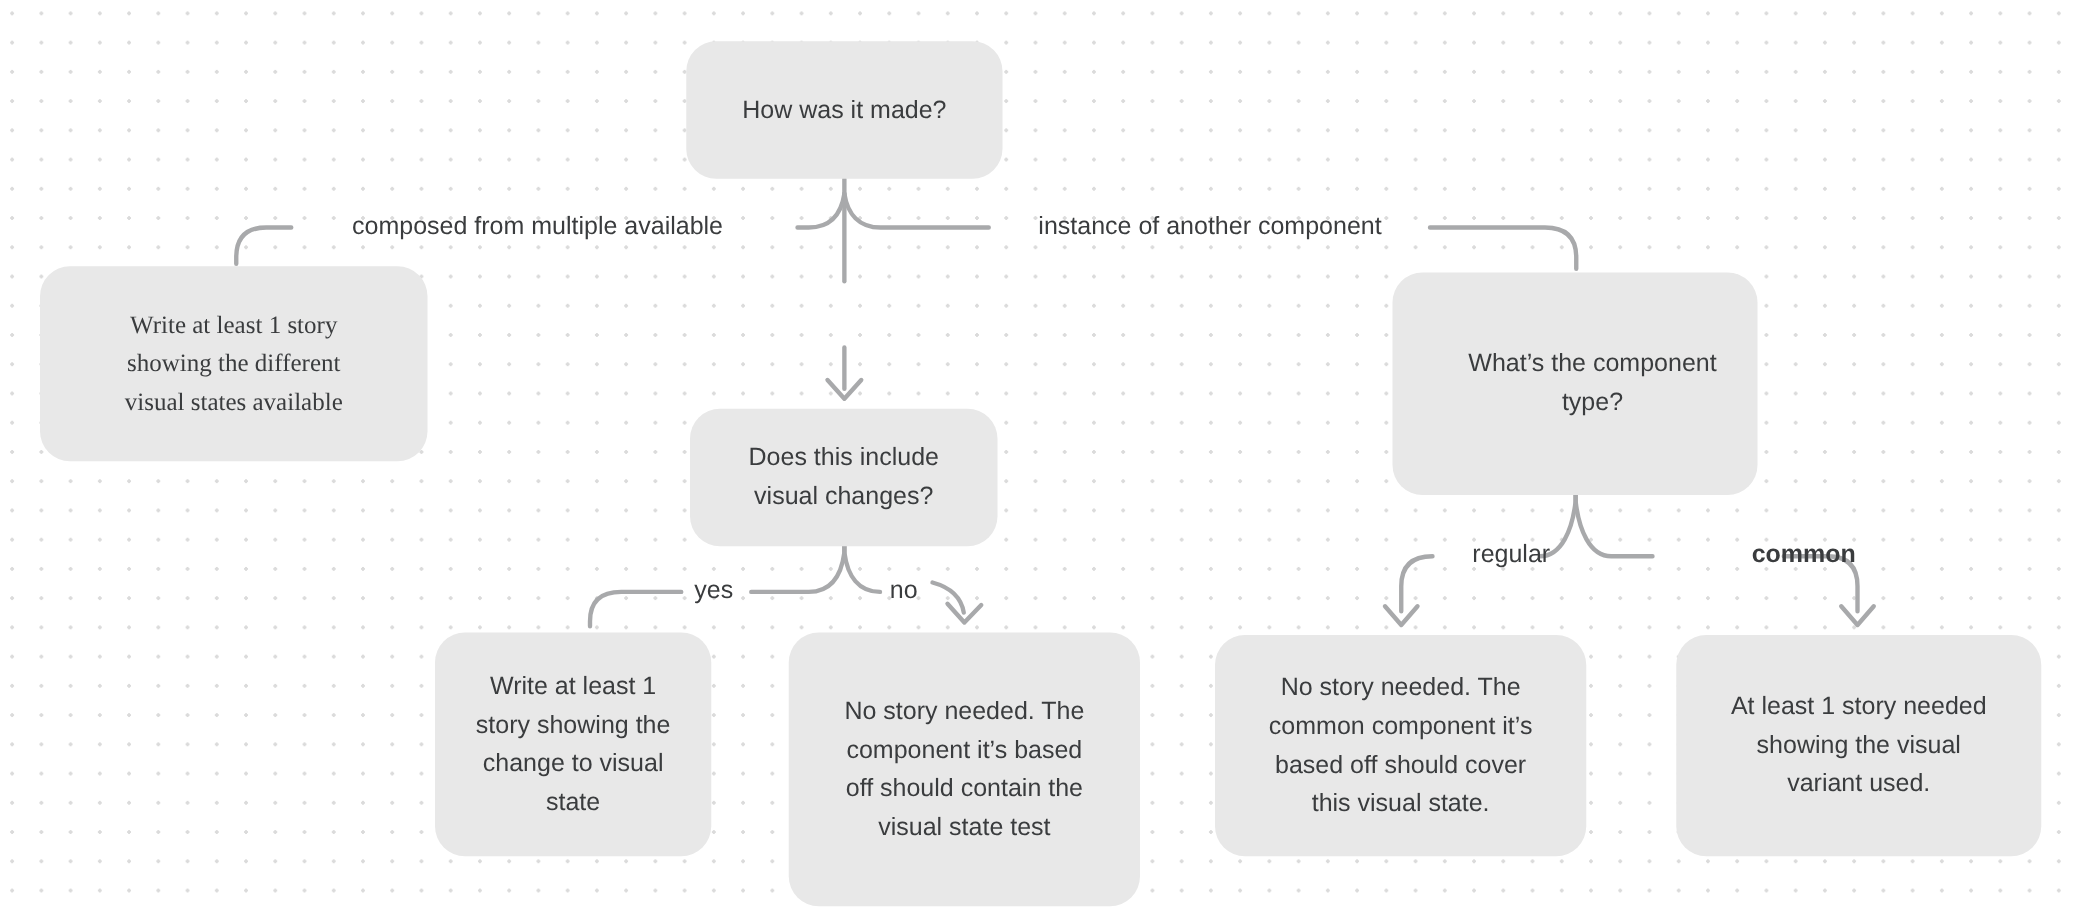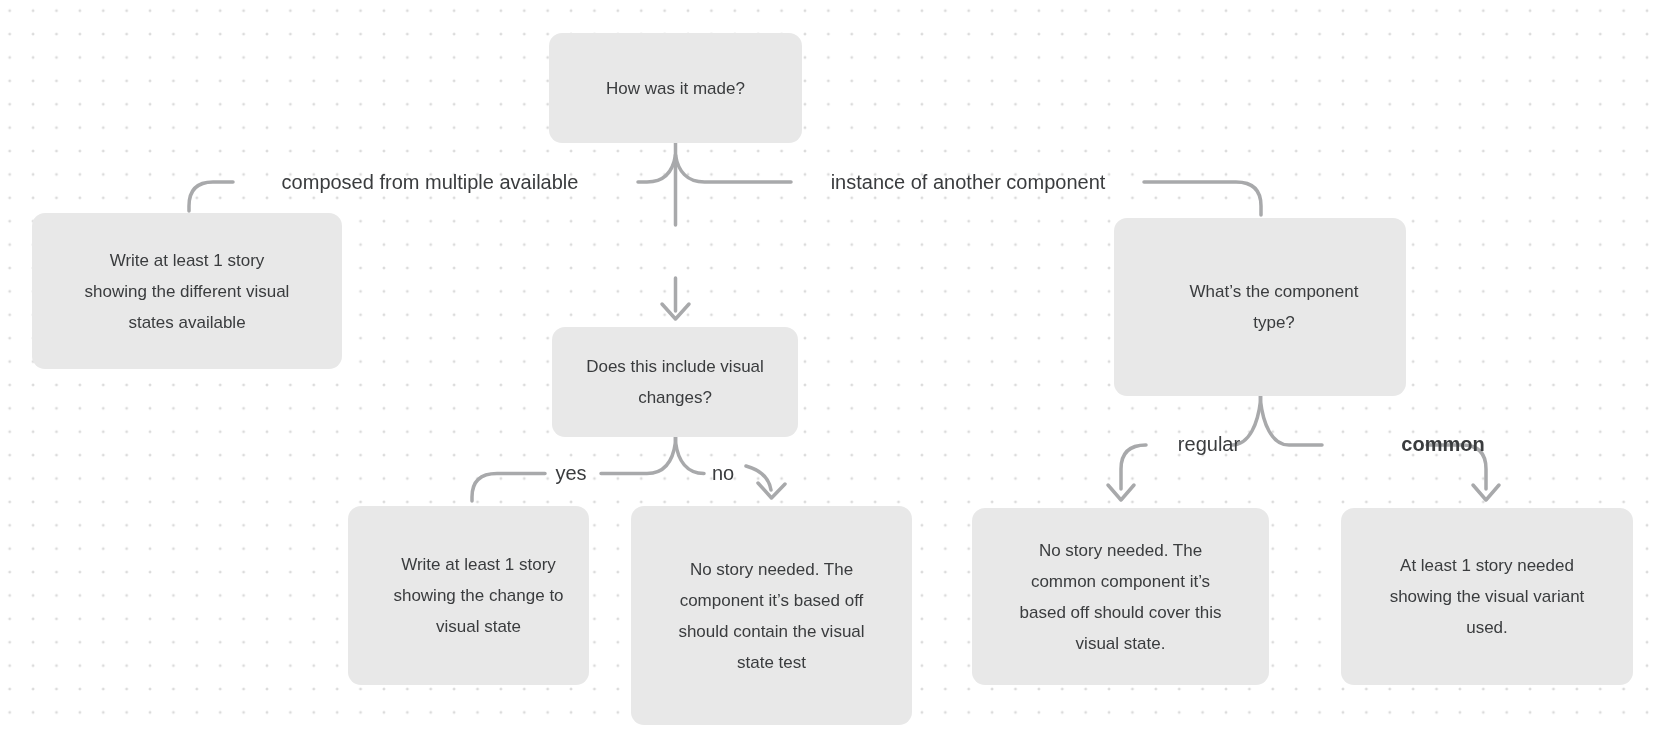--- a/index.html
+++ b/index.html
@@ -17,39 +17,39 @@
     background-size: 23.4px 23.4px;
     background-position: -2px -1px;
     font-family: "Liberation Sans", "DejaVu Sans", sans-serif;
     color: #3a3c3e;
   }
 
   
   .node {
     position: absolute;
     background: #e8e8e8;
-    border-radius: 13px;
+    border-radius: 24px;
     display: flex;
     align-items: center;
     justify-content: center;
     text-align: center;
-    font-size: 17px;
+    font-size: 20px;
     line-height: 31px;
     color: #3a3c3e;
   }
   .node > span { display: block; }
 
   #node-how-made        { left: 549px;  top: 33px;  width: 253px; height: 110px; }
   #node-multi-story     { left: 32px;   top: 213px; width: 310px; height: 156px; }
-  #node-multi-story span{ max-width: 218px; }
+  #node-multi-story span{ max-width: 218px; font-family: Liberation Serif, serif; }
   #node-visual-changes  { left: 552px;  top: 327px; width: 246px; height: 110px; }
   #node-visual-changes span { max-width: 180px; }
   #node-component-type  { left: 1114px; top: 218px; width: 292px; height: 178px; }
   #node-component-type span { max-width: 212px; margin-left: 28px; }
-  #node-change-story    { left: 348px;  top: 506px; width: 221px; height: 179px; padding-left: 20px; }
+  #node-change-story    { left: 348px;  top: 506px; width: 221px; height: 179px; }
   #node-change-story span { max-width: 172px; }
   #node-no-story-component { left: 631px; top: 506px; width: 281px; height: 219px; }
   #node-no-story-component span { max-width: 212px; }
   #node-no-story-common { left: 972px;  top: 508px; width: 297px; height: 177px; }
   #node-no-story-common span { max-width: 216px; }
   #node-variant-story   { left: 1341px; top: 508px; width: 292px; height: 177px; }
   #node-variant-story span { max-width: 226px; }
 
   
   .edge-label {

